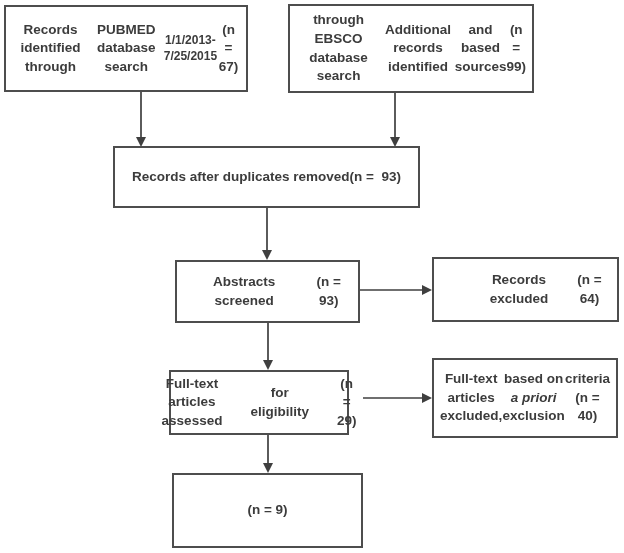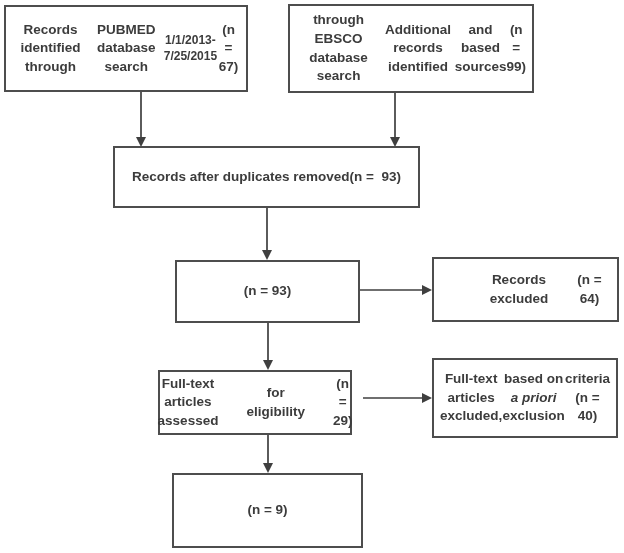--- a/index.html
+++ b/index.html
@@ -44,21 +44,21 @@
     line-height: 1.3;
     white-space: pre-wrap;
     display: block;
   }
   
   #box-pubmed            { left: 4px;   top: 5px;   width: 244px; height: 87px; }
   #box-ebsco             { left: 288px; top: 4px;   width: 246px; height: 89px; }
   #box-duplicates        { left: 113px; top: 146px; width: 307px; height: 62px; }
   #box-abstracts         { left: 175px; top: 260px; width: 185px; height: 63px; }
   #box-records-excluded  { left: 432px; top: 257px; width: 187px; height: 65px; padding-left: 36px; }
-  #box-fulltext          { left: 158px; top: 370px; width: 194px; height: 65px; gap: 28px; }
+  #box-fulltext          { left: 169px; top: 370px; width: 180px; height: 65px; gap: 28px; }
   #box-fulltext-excluded { left: 432px; top: 358px; width: 186px; height: 80px; }
   #box-included          { left: 172px; top: 473px; width: 191px; height: 75px; }
   .arrow-layer {
     position: absolute;
     left: 0; top: 0;
     width: 624px; height: 553px;
     pointer-events: none;
   }
   .arrow-layer line { stroke: var(--arrow-color); stroke-width: 1.7px; }
   .arrow-layer polygon { fill: var(--arrow-color); }
@@ -112,20 +112,21 @@
     <span class="line">and based sources</span>
     <span class="line">(n = 99)</span>
   </div>
 
   <div class="flow-box" id="box-duplicates">
     <span class="line">Records after duplicates removed</span>
     <span class="line">(n =  93)</span>
   </div>
 
   <div class="flow-box" id="box-abstracts">
+    <span class="line">Abstracts screened</span>
     <span class="line">(n = 93)</span>
   </div>
 
   <div class="flow-box" id="box-records-excluded">
     <span class="line">Records excluded</span>
     <span class="line">(n =  64)</span>
   </div>
 
   <div class="flow-box" id="box-fulltext">
     <span class="line">Full-text articles assessed</span>

